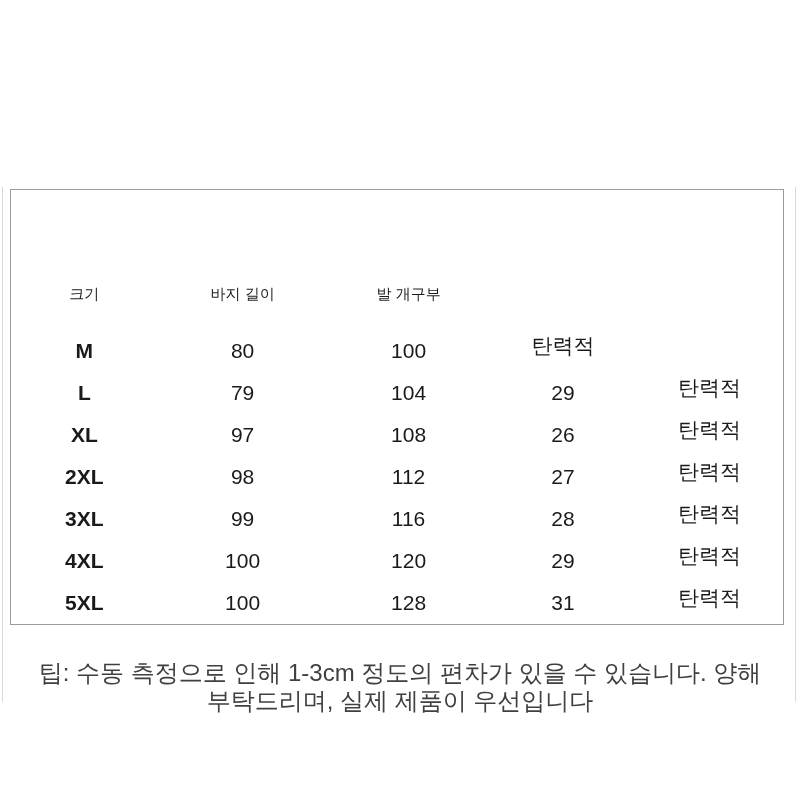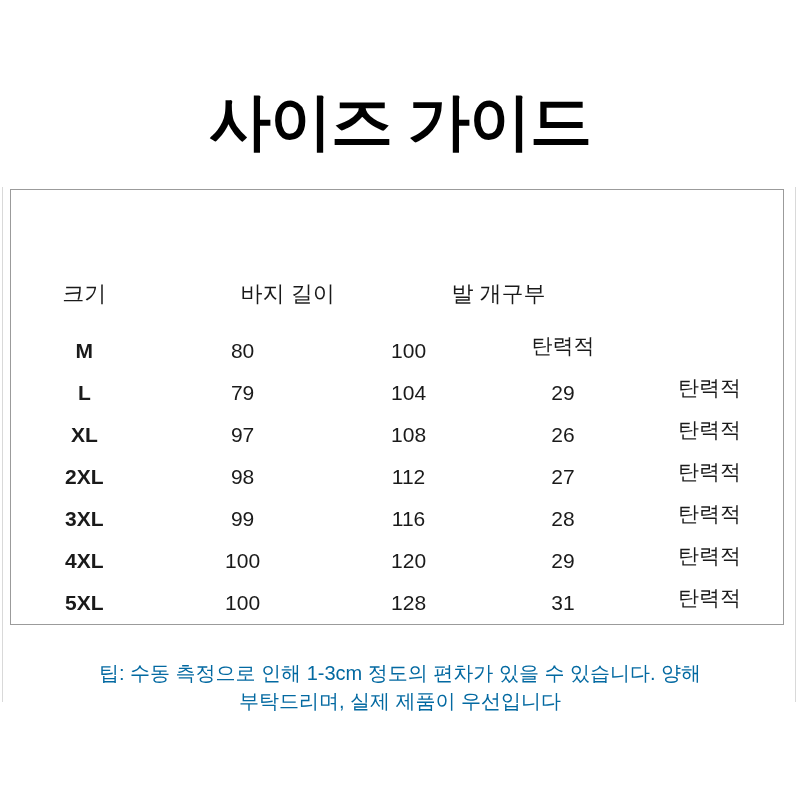--- a/index.html
+++ b/index.html
@@ -51,23 +51,22 @@
     padding-top: 83px;
   }
   .trow {
     display: grid;
     grid-template-columns: 19% 22% 21% 19% 19%;
     width: 100%;
   }
   .trow.thead {
     height: 42px;
     line-height: 42px;
-    font-size: 22px;
+    font-size: 15px;
     color: #1a1a1a;
-    gap: 45px;
   }
   .tbody-spacer { height: 15px; }
   .trow.tdata {
     height: 42px;
     line-height: 42px;
     font-size: 21px;
     color: #1a1a1a;
   }
   .cell {
     text-align: center;
@@ -76,31 +75,30 @@
   }
   .cell-size { font-weight: 600; }
   .trow.tdata .cell-waist { transform: translateY(-5px); }
 
   .footer-note {
     position: absolute;
     top: 659px;
     left: 0;
     width: 100%;
     text-align: center;
-    font-size: 20px;
+    font-size: 24px;
     line-height: 28px;
-    color: #0369a1;
+    color: #404040;
   }
 </style>
 </head>
 <body>
 
 <div class="page">
 
-  <div class="page-title">사이즈 가이드</div>
 
   <div class="outer-line left"></div>
   <div class="outer-line right"></div>
 
   <div class="size-box">
 
     <div class="trow thead">
       <div class="cell">크기</div>
       <div class="cell">바지 길이</div>
       <div class="cell">발 개구부</div>

